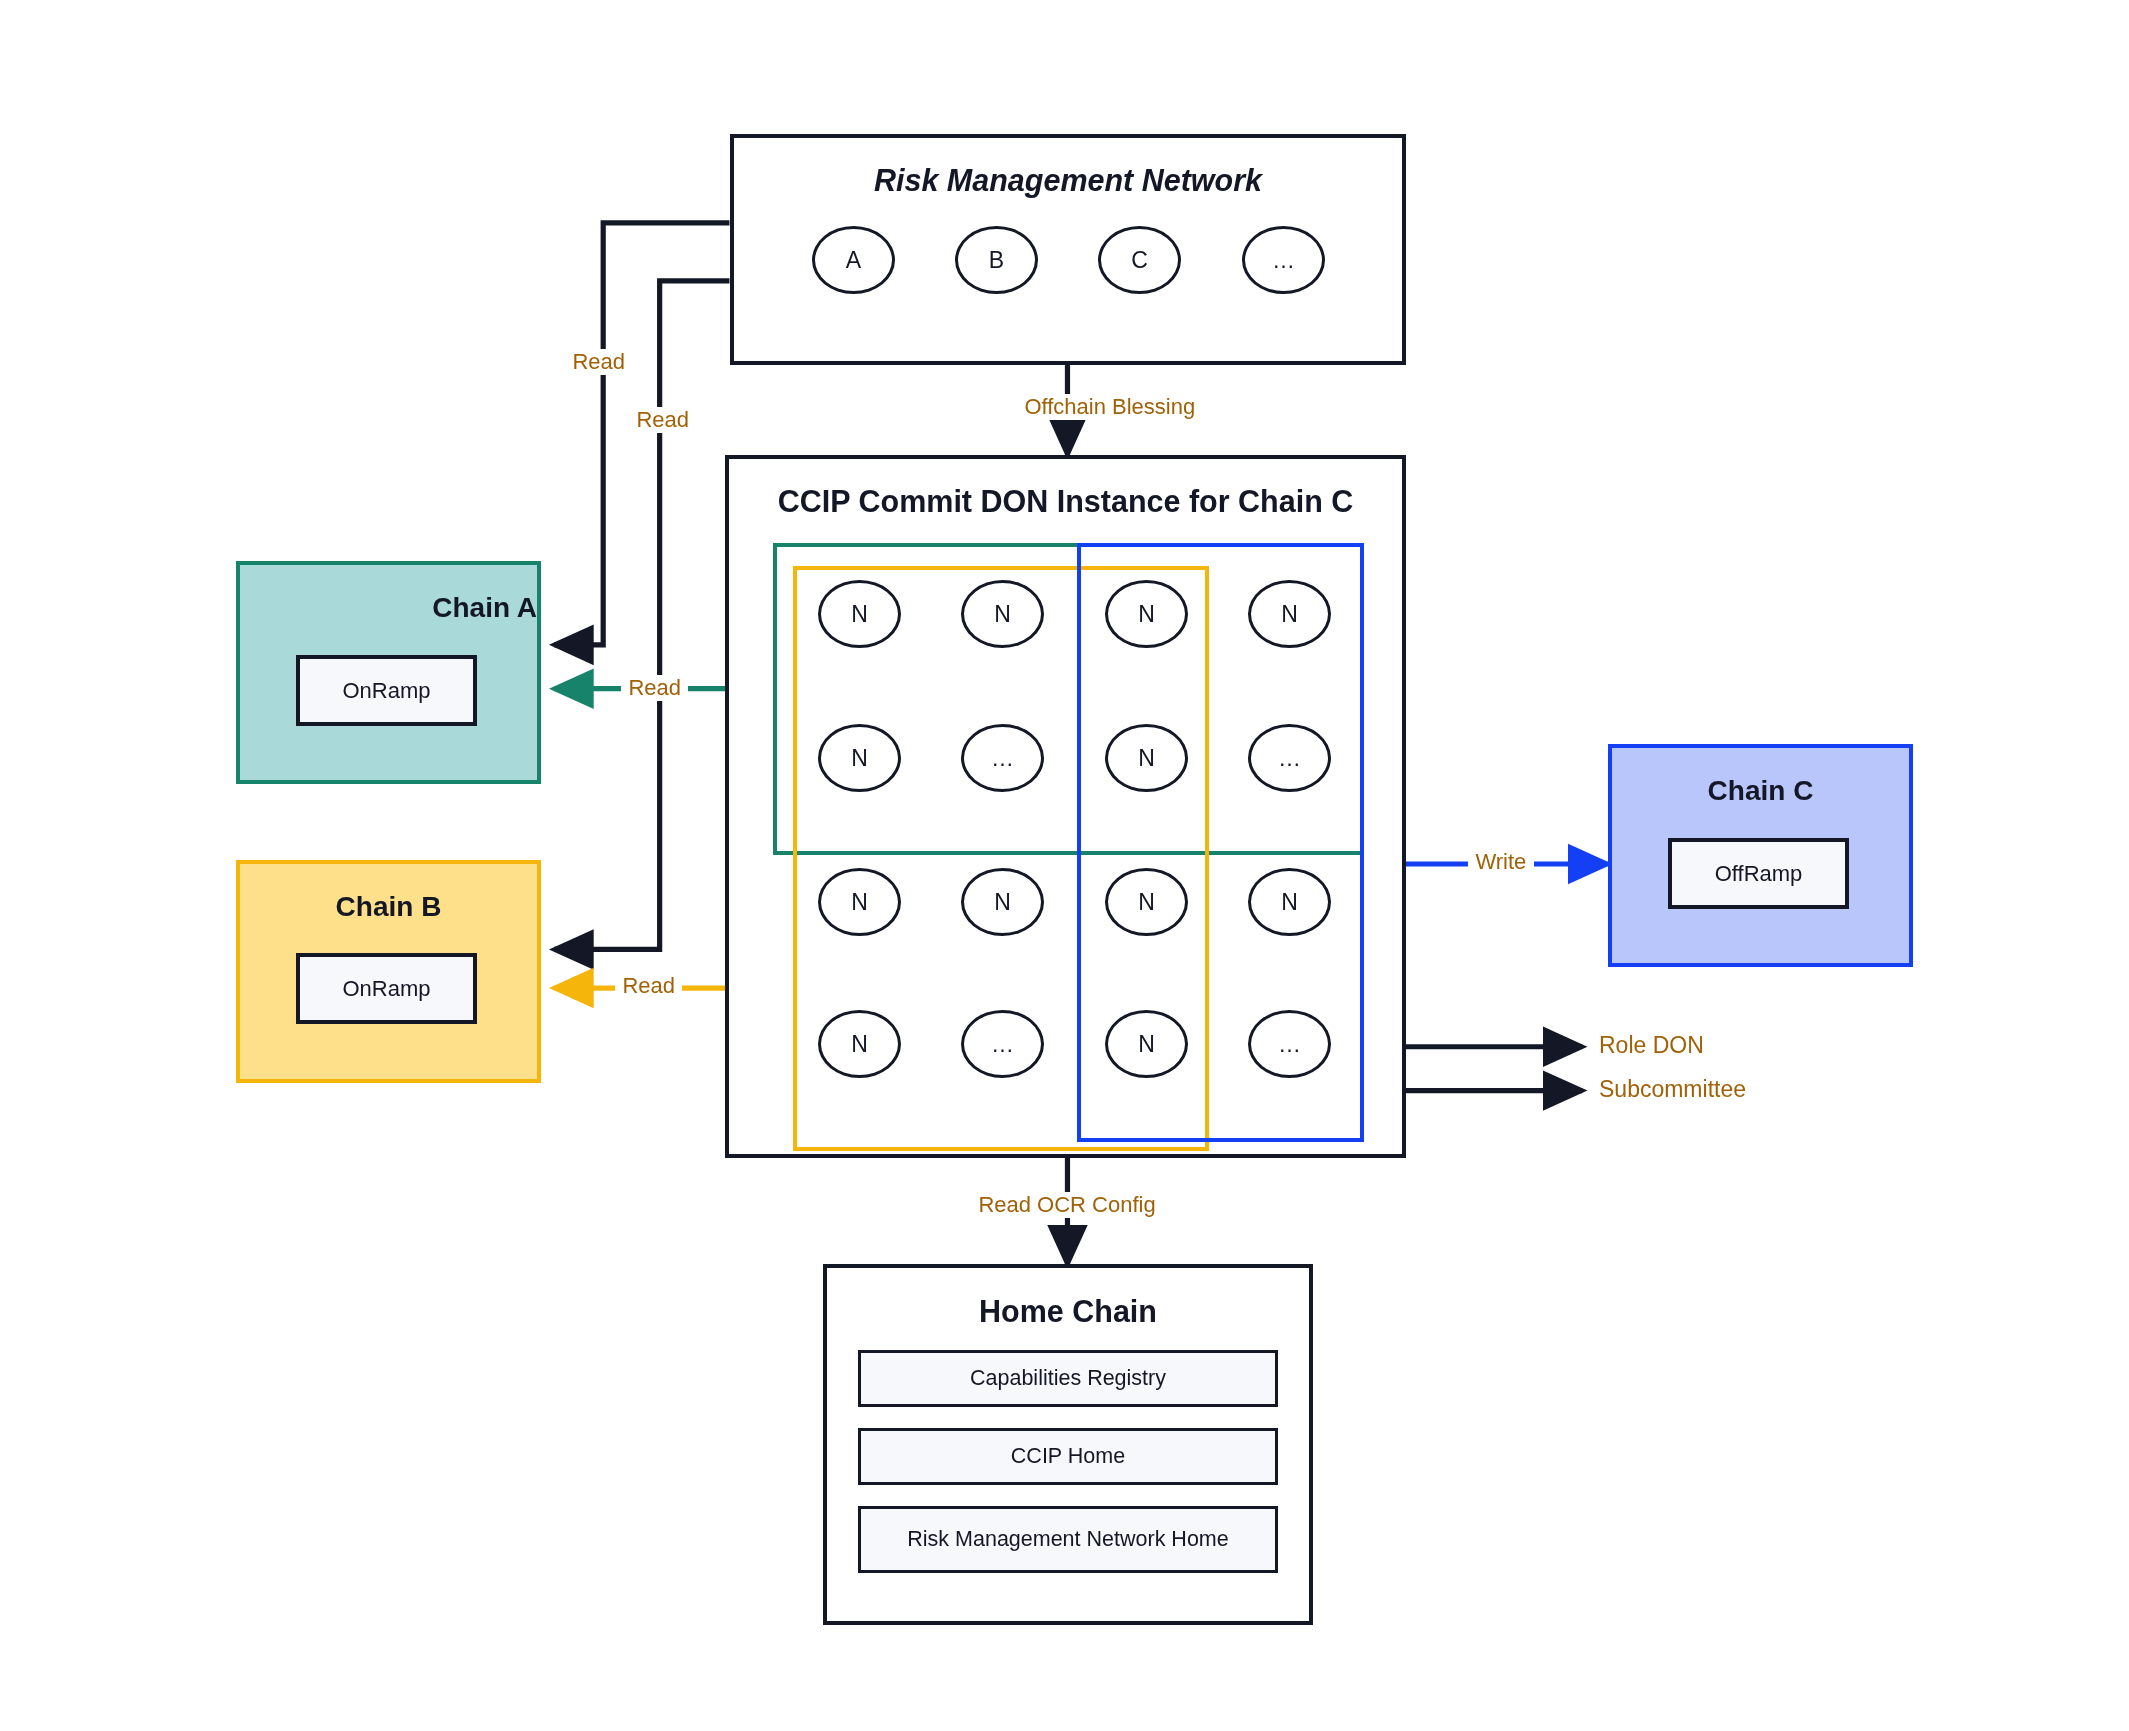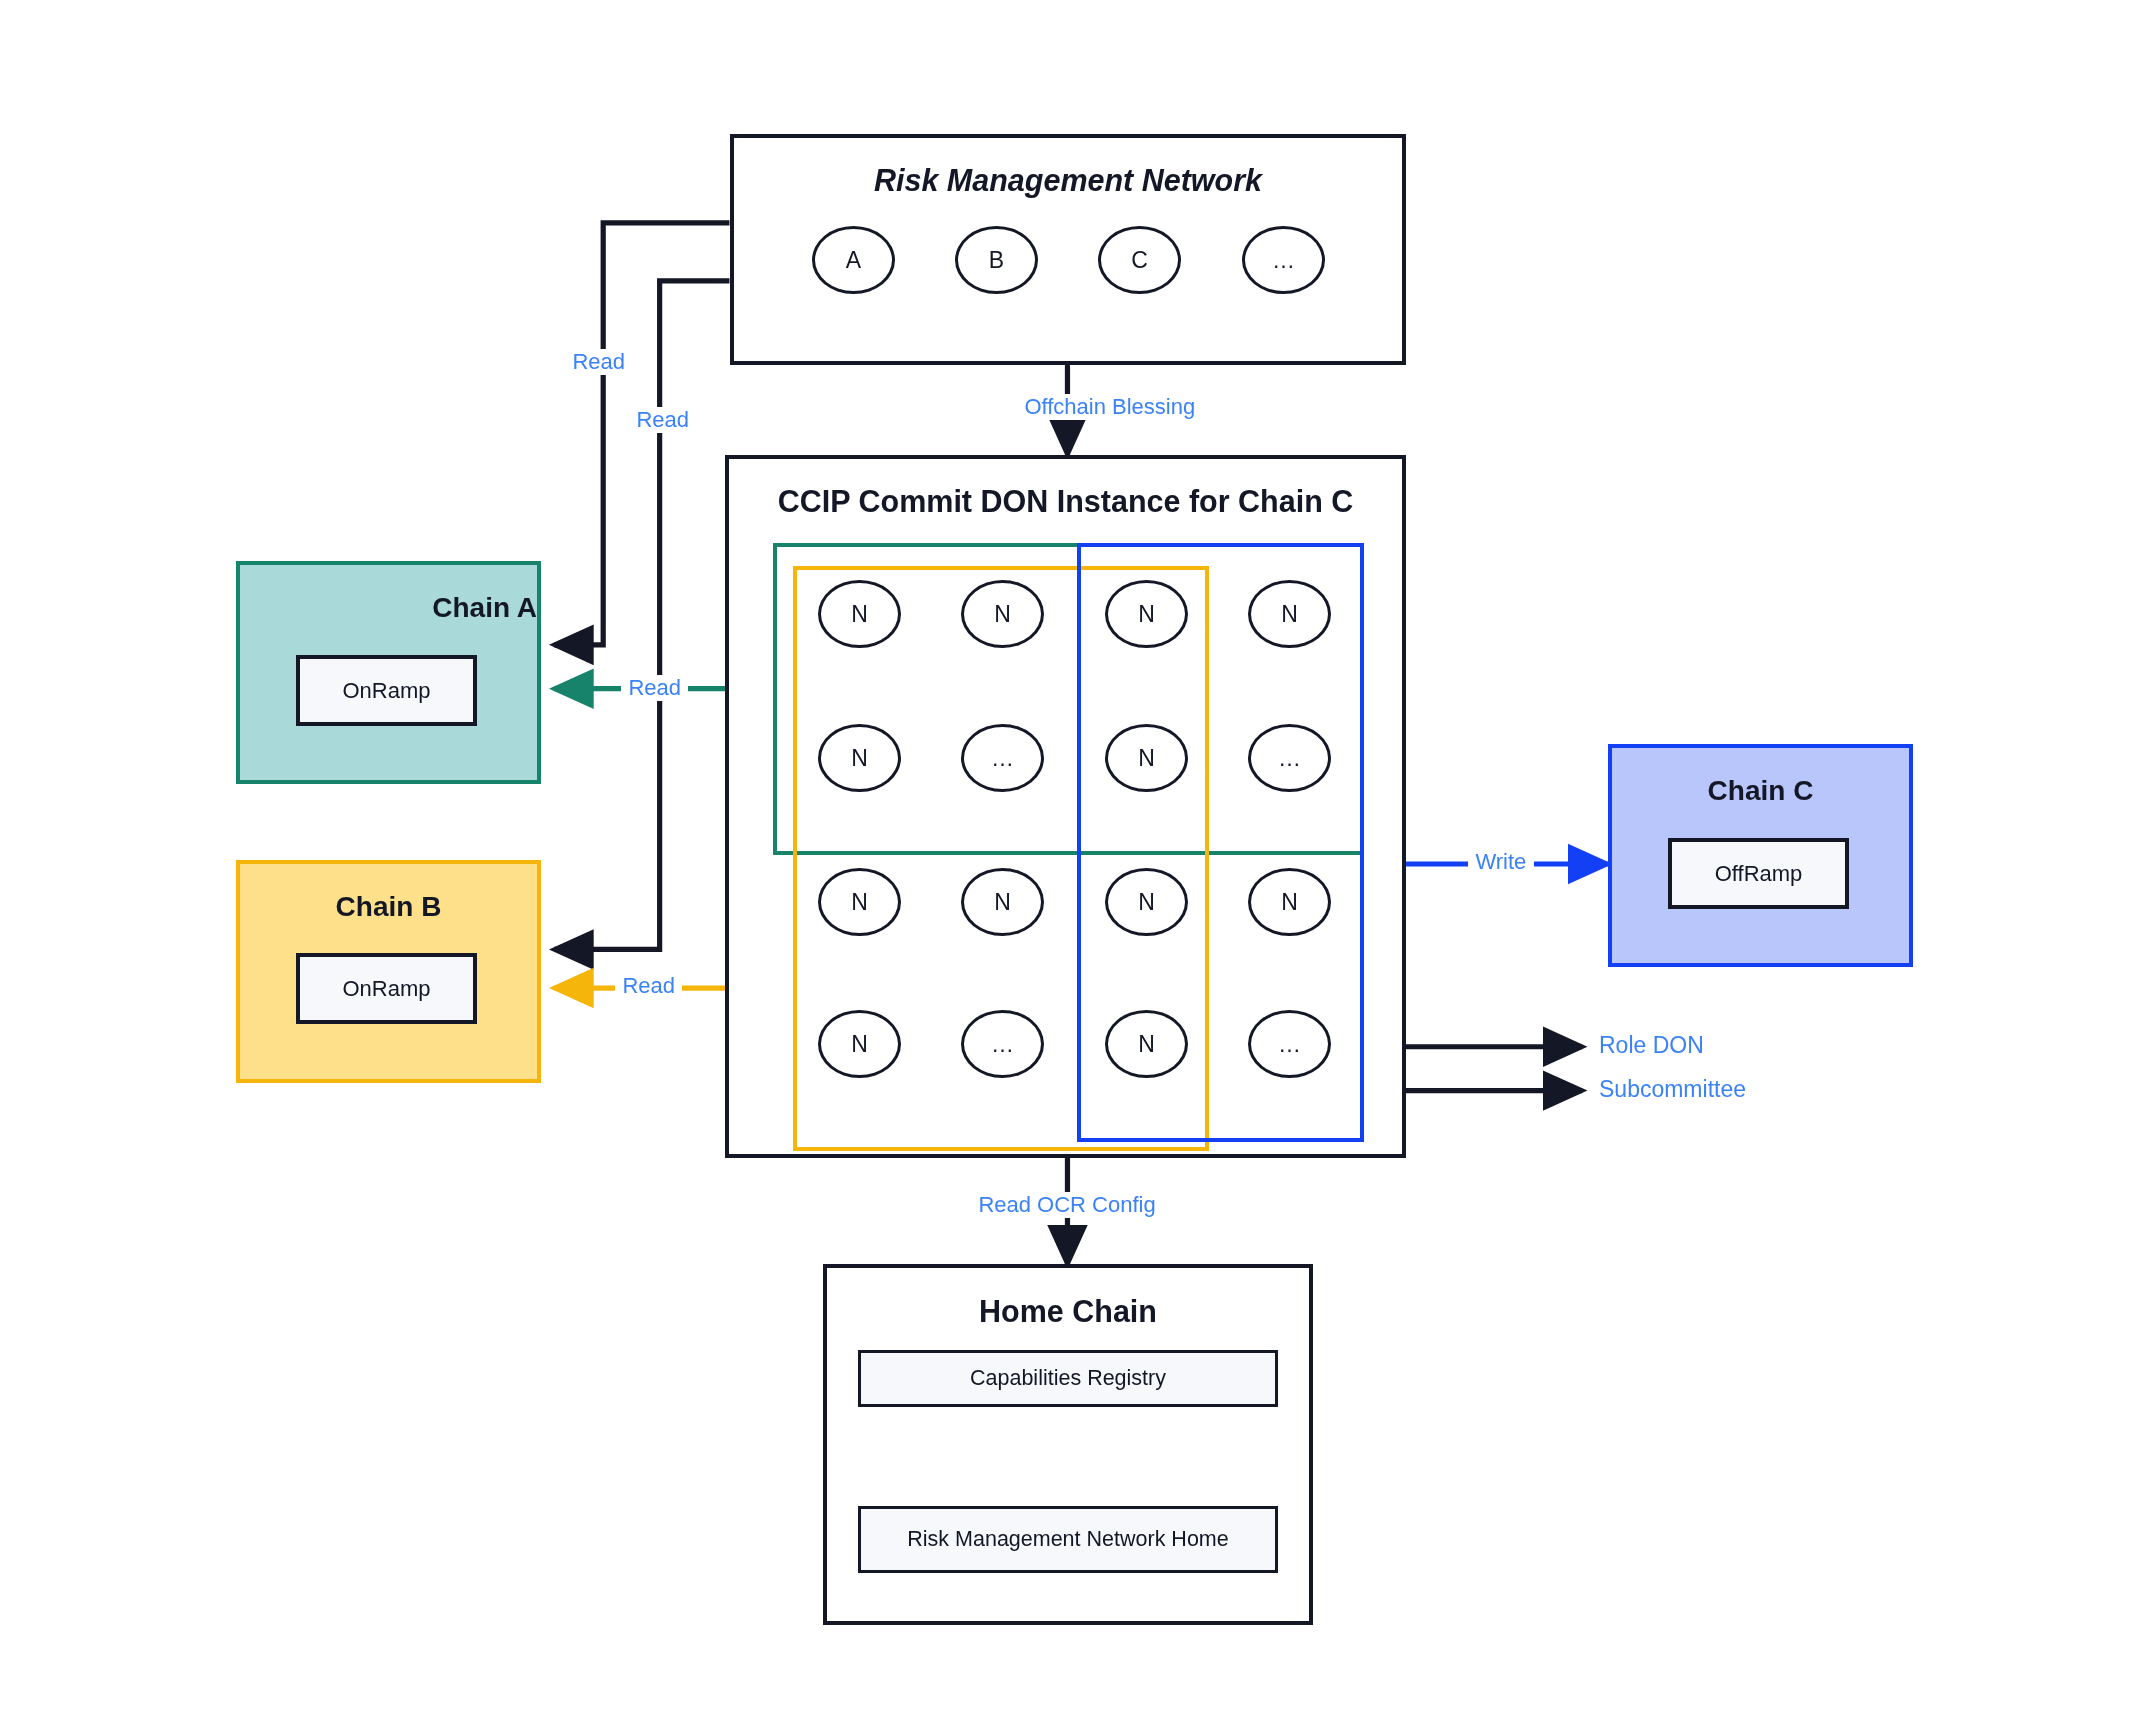--- a/index.html
+++ b/index.html
@@ -7,21 +7,21 @@
   #stage{position:relative;width:2129px;height:1731px;background:#ffffff;overflow:hidden;}
   .box{position:absolute;box-sizing:border-box;}
   .outline{border:4.5px solid #131726;background:#ffffff;}
   .title{position:absolute;left:0;right:0;text-align:center;font-weight:bold;color:#131726;}
   .node{position:absolute;box-sizing:border-box;border:3px solid #131726;border-radius:50%;
         display:flex;align-items:center;justify-content:center;color:#131726;background:transparent;}
   .ramp{position:absolute;box-sizing:border-box;border:4.5px solid #131726;background:#f7f8fc;
         display:flex;align-items:center;justify-content:center;color:#131726;}
   .homeitem{position:absolute;box-sizing:border-box;border:3.7px solid #131726;background:#f7f8fc;
         display:flex;align-items:center;justify-content:center;color:#131726;}
-  .lbl{position:absolute;color:#3b82f6;white-space:nowrap;}
+  .lbl{position:absolute;color:#a16207;white-space:nowrap;}
   .lblbg{background:#ffffff;padding:0 7.4px;}
   svg.wires{position:absolute;left:0;top:0;width:2129px;height:1731px;pointer-events:none;}
   .grp{position:absolute;box-sizing:border-box;background:transparent;}
 </style>
 </head>
 <body>
 
 <div id="stage">
 
   <svg class="wires" viewBox="0 0 2866 2330">
@@ -125,20 +125,21 @@
 
   <div class="box" style="left:1608px;top:744px;width:305px;height:223px;background:#b9c6fb;border:4.5px solid #1340f5;">
     <div class="title" style="top:27px;font-size:28px;">Chain C</div>
   </div>
   <div class="ramp" style="left:1668px;top:838px;width:181px;height:71px;font-size:22px;">OffRamp</div>
 
   <div class="box outline" style="left:823px;top:1264px;width:490px;height:361px;">
     <div class="title" style="top:26px;font-size:30.5px;">Home Chain</div>
   </div>
   <div class="homeitem" style="left:858px;top:1350px;width:420px;height:57px;font-size:21.5px;">Capabilities Registry</div>
+  <div class="homeitem" style="left:858px;top:1428px;width:420px;height:57px;font-size:21.5px;">CCIP Home</div>
   <div class="homeitem" style="left:858px;top:1506px;width:420px;height:67px;font-size:21.5px;">Risk Management Network Home</div>
 
   <div class="lbl lblbg" style="left:565px;top:349px;font-size:22px;">Read</div>
   <div class="lbl lblbg" style="left:629px;top:407px;font-size:22px;">Read</div>
   <div class="lbl lblbg" style="left:973px;top:394px;font-size:22px;margin-left:44px;">Offchain Blessing</div>
   <div class="lbl lblbg" style="left:621px;top:675px;font-size:22px;">Read</div>
   <div class="lbl lblbg" style="left:615px;top:973px;font-size:22px;">Read</div>
   <div class="lbl lblbg" style="left:1468px;top:849px;font-size:22px;">Write</div>
   <div class="lbl lblbg" style="left:971px;top:1192px;font-size:22px;">Read OCR Config</div>
 

